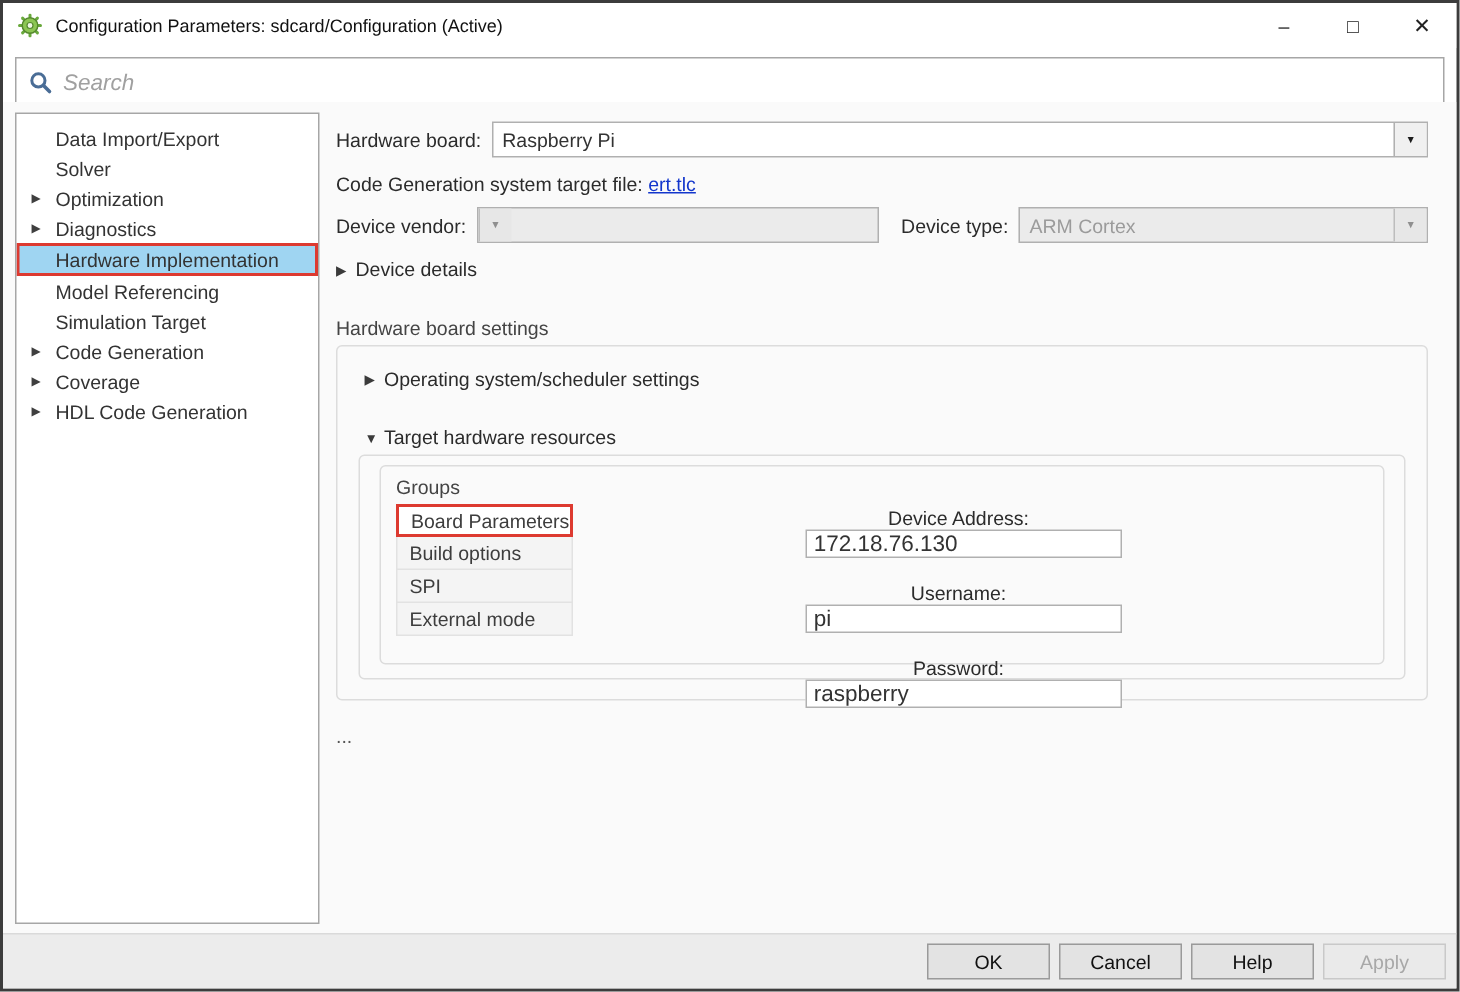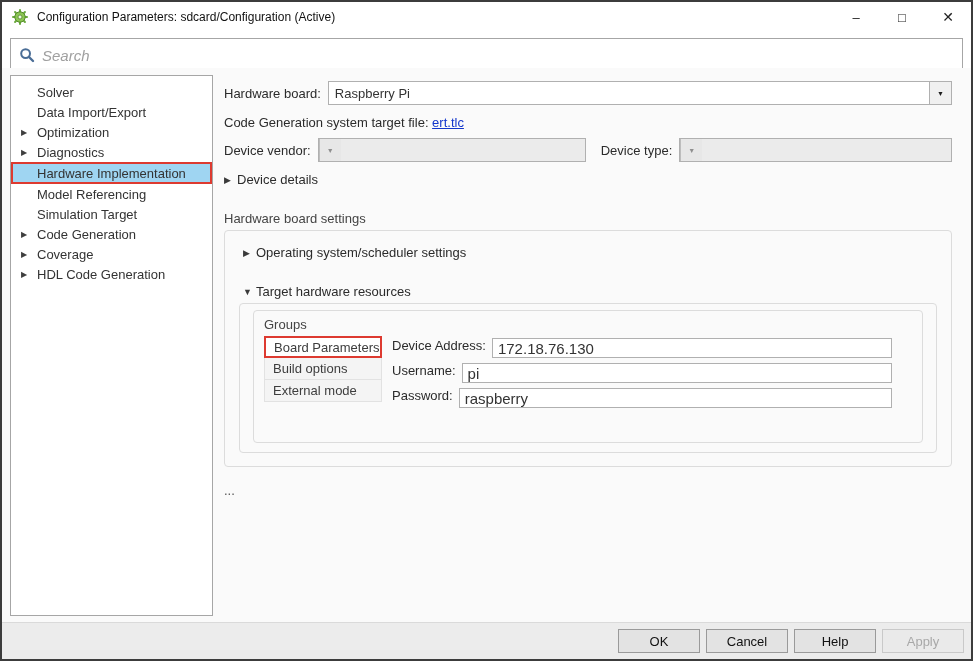--- a/index.html
+++ b/index.html
@@ -67,21 +67,21 @@
   .groups-panel { margin:6px 13px 0 13px; height:133px; border:1px solid #dcdcdc; border-radius:4px;
                   padding:6px 0 0 10px; }
   .groups-label { color:#444; }
   .groups-body { display:flex; margin-top:4px; }
   .tabs { width:118px; flex:0 0 auto; }
   .tab { height:22px; display:flex; align-items:center; padding-left:8px; background:#f4f4f4;
          border:1px solid #e2e2e2; border-top:none; color:#3d3d3d; cursor:default; white-space:nowrap; }
   .tab:first-child { border-top:1px solid #e2e2e2; }
   .tab.selected { background:#fff; border:2px solid #dd3a30; }
   .fields { flex:1; margin:2px 30px 0 10px; }
-  .field-row { display:flex; align-items:flex-start; margin-bottom:5px; }
+  .field-row { display:flex; align-items:center; margin-bottom:16px;flex-direction:column; }
   .field-row label { margin-right:6px; white-space:nowrap; color:#2b2b2b; }
   .field-row input { flex:1; height:20px; border:1px solid #b0b0b0; padding:0 5px;
                      font-family:"Liberation Sans", sans-serif; font-size:15px; color:#333; outline:none; }
   .ellipsis { margin-top:16px; color:#555; }
   
   .footer { position:absolute; left:0; right:0; bottom:0; height:37px; background:#ececec;
             border-top:1px solid #dadada; display:flex; align-items:center;
             justify-content:flex-end; gap:6px; padding-right:7px; }
   .btn { width:82px; height:24px; background:#e3e3e3; border:1px solid #9a9a9a;
          display:flex; align-items:center; justify-content:center; font-size:13px; color:#111; cursor:default; }
@@ -120,24 +120,24 @@
       <circle cx="6.6" cy="6.6" r="4.4" fill="none" stroke="#4a6d96" stroke-width="2"></circle>
       <line x1="10" y1="10" x2="14" y2="14" stroke="#4a6d96" stroke-width="2.4" stroke-linecap="round"></line>
     </svg>
     <input class="search-input" type="text" placeholder="Search" style="">
   </div>
 
   <div class="content-bg"></div>
 
   <div class="sidebar">
     <div class="side-item">
+      <span>Data Import/Export</span>
+    </div>
+    <div class="side-item">
       <span>Solver</span>
-    </div>
-    <div class="side-item">
-      <span>Data Import/Export</span>
     </div>
     <div class="side-item">
       <span class="arrow">▶</span>
       <span>Optimization</span>
     </div>
     <div class="side-item">
       <span class="arrow">▶</span>
       <span>Diagnostics</span>
     </div>
     <div class="side-item selected">
@@ -178,20 +178,21 @@
       <span class="link">ert.tlc</span>
     </div>
 
     <div class="row row3">
       <label>Device vendor:</label>
       <div class="combo disabled combo-vendor">
         <span class="combo-arrow">▼</span>
       </div>
       <label class="lbl-devtype">Device type:</label>
       <div class="combo disabled combo-devtype">
+        <span class="combo-text">ARM Cortex</span>
         <span class="combo-arrow">▼</span>
       </div>
     </div>
 
     <div class="expander row4">
       <span class="tri">▶</span>
       <span>Device details</span>
     </div>
 
     <div class="hbs-label">Hardware board settings</div>
@@ -212,20 +213,23 @@
           <div class="groups-label">Groups</div>
           <div class="groups-body">
             <div class="tabs">
               <div class="tab selected">
                 <span>Board Parameters</span>
               </div>
               <div class="tab">
                 <span>Build options</span>
               </div>
               <div class="tab">
+                <span>SPI</span>
+              </div>
+              <div class="tab">
                 <span>External mode</span>
               </div>
             </div>
             <div class="fields">
               <div class="field-row">
                 <label>Device Address:</label>
                 <input type="text" value="172.18.76.130" style="">
               </div>
               <div class="field-row">
                 <label>Username:</label>

